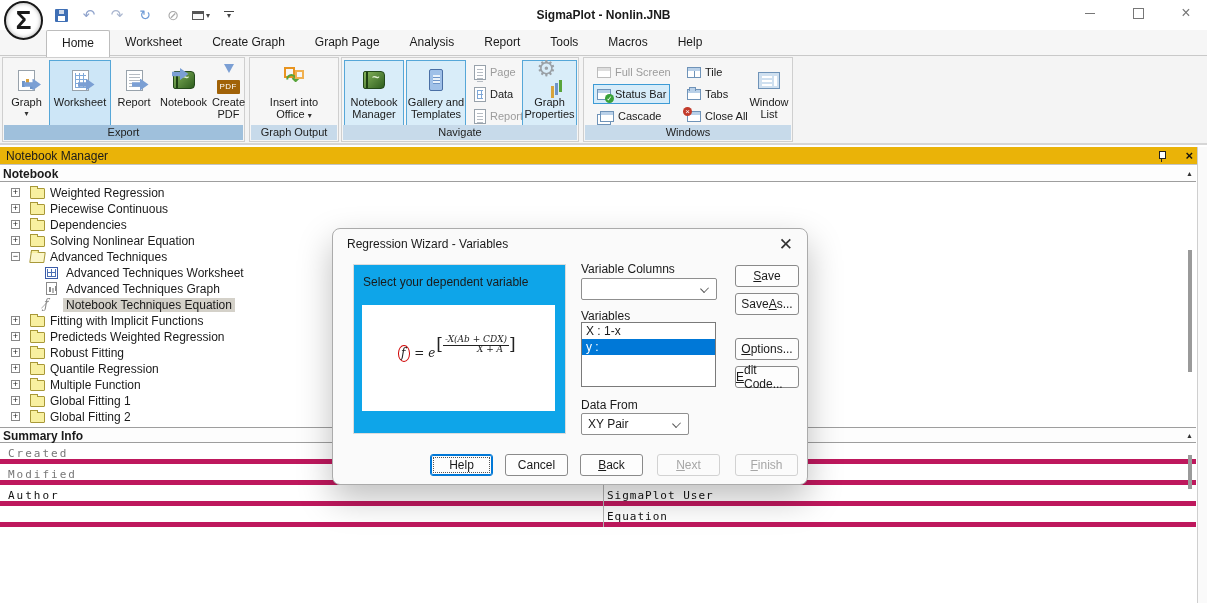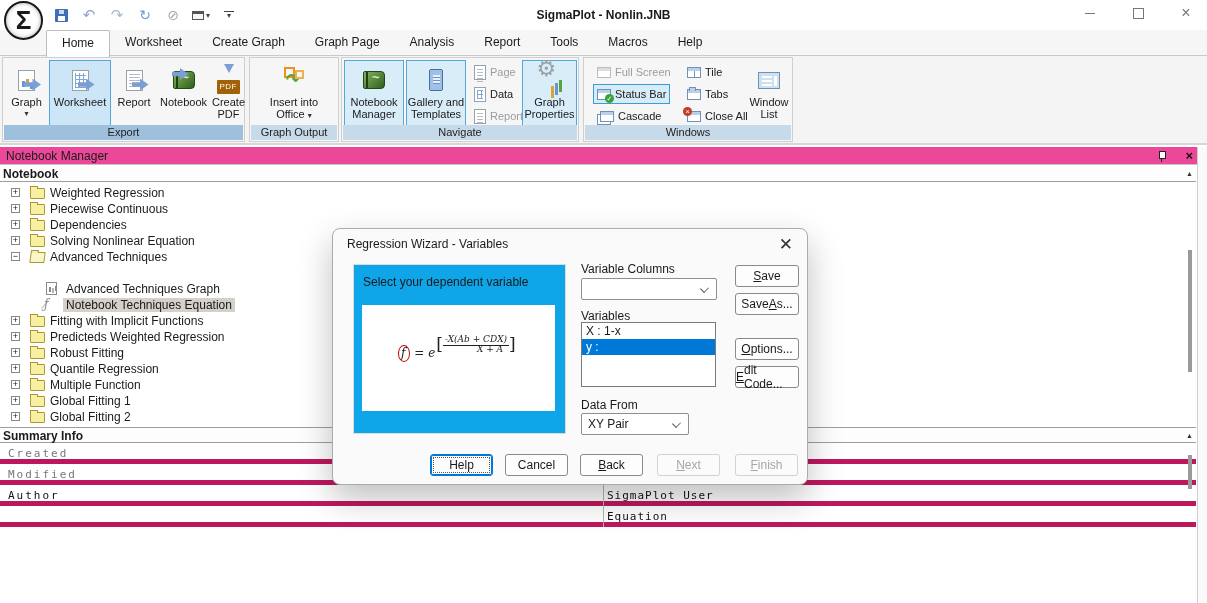--- a/index.html
+++ b/index.html
@@ -91,21 +91,21 @@
   .wic.tabs::after { content:''; position:absolute; left:1px; top:-3px; width:5px; height:3px; background:#b9d0e8; border:1px solid #6f93b8; border-bottom:none; }
   .wic.casc { box-shadow:-3px 3px 0 -1px #fff, -3px 3px 0 #6f93b8; margin-left:3px; }
   .wic.closeall::after { content:'×'; position:absolute; left:-5px; top:-5px; width:9px; height:9px; background:#c23a2a;
       color:#fff; font-size:8px; line-height:9px; text-align:center; border-radius:50%; }
   .wlic { width:22px; height:17px; border:1px solid #6f93b8; background:#cfe0f0; position:relative; }
   .wlic::before { content:''; position:absolute; left:3px; top:3px; width:10px; height:10px;
       background:repeating-linear-gradient(#fff 0 2px, transparent 2px 4px); }
   .wlic::after { content:''; position:absolute; right:2px; top:3px; width:3px; height:10px; background:#fff; }
 
   
-  .pmgr { position:absolute; left:0; top:147px; right:0; height:18px; background:#ec4899; border-bottom:1px solid #c4c4c4; }
+  .pmgr { position:absolute; left:0; top:147px; right:0; height:18px; background:#eab308; border-bottom:1px solid #c4c4c4; }
   .pmgr-title { position:absolute; left:6px; top:2px; }
   .pin-icon { position:absolute; right:40px; top:3px; width:10px; height:12px; }
   .pin-icon::before { content:''; position:absolute; top:1px; left:2px; width:5px; height:6px; border:1px solid #222; background:#fff; }
   .pin-icon::after { content:''; position:absolute; top:8px; left:4px; width:1px; height:4px; background:#222; }
   .pclose { position:absolute; right:14px; top:1px; font-size:13px; font-weight:bold; color:#111; }
   .nbrow { position:absolute; left:0; top:166px; right:11px; height:16px; background:#fdfdfd; border-bottom:1px solid #9e9e9e; }
   .nbrow b { position:absolute; left:3px; top:1px; }
   .scrollup { position:absolute; font-size:7px; color:#333; }
   .rstrip { position:absolute; right:0; top:147px; width:10px; bottom:0; background:#fafafa; border-left:1px solid #cfcfcf; }
   .vthumb { position:absolute; background:#9a9a9a; width:4px; }
@@ -384,20 +384,24 @@
     <div class="trow" style="top:50px;">
       <span class="t-toggle plus"></span>
       <span class="t-folder"></span>
       <span class="t-label">Solving Nonlinear Equation</span>
       </div>
     <div class="trow" style="top:66px;">
       <span class="t-toggle minus"></span>
       <span class="t-folder open"></span>
       <span class="t-label">Advanced Techniques</span>
       </div>
+    <div class="trow" style="top:82px;">
+      <span class="t-ws"></span>
+      <span class="t-label child">Advanced Techniques Worksheet</span>
+      </div>
     <div class="trow" style="top:98px;">
       <span class="t-graph"></span>
       <span class="t-label child">Advanced Techniques Graph</span>
       </div>
     <div class="trow" style="top:114px;">
       <span class="t-eq"></span>
       <span class="t-label child sel">Notebook Techniques Equation</span>
       </div>
     <div class="trow" style="top:130px;">
       <span class="t-toggle plus"></span>

